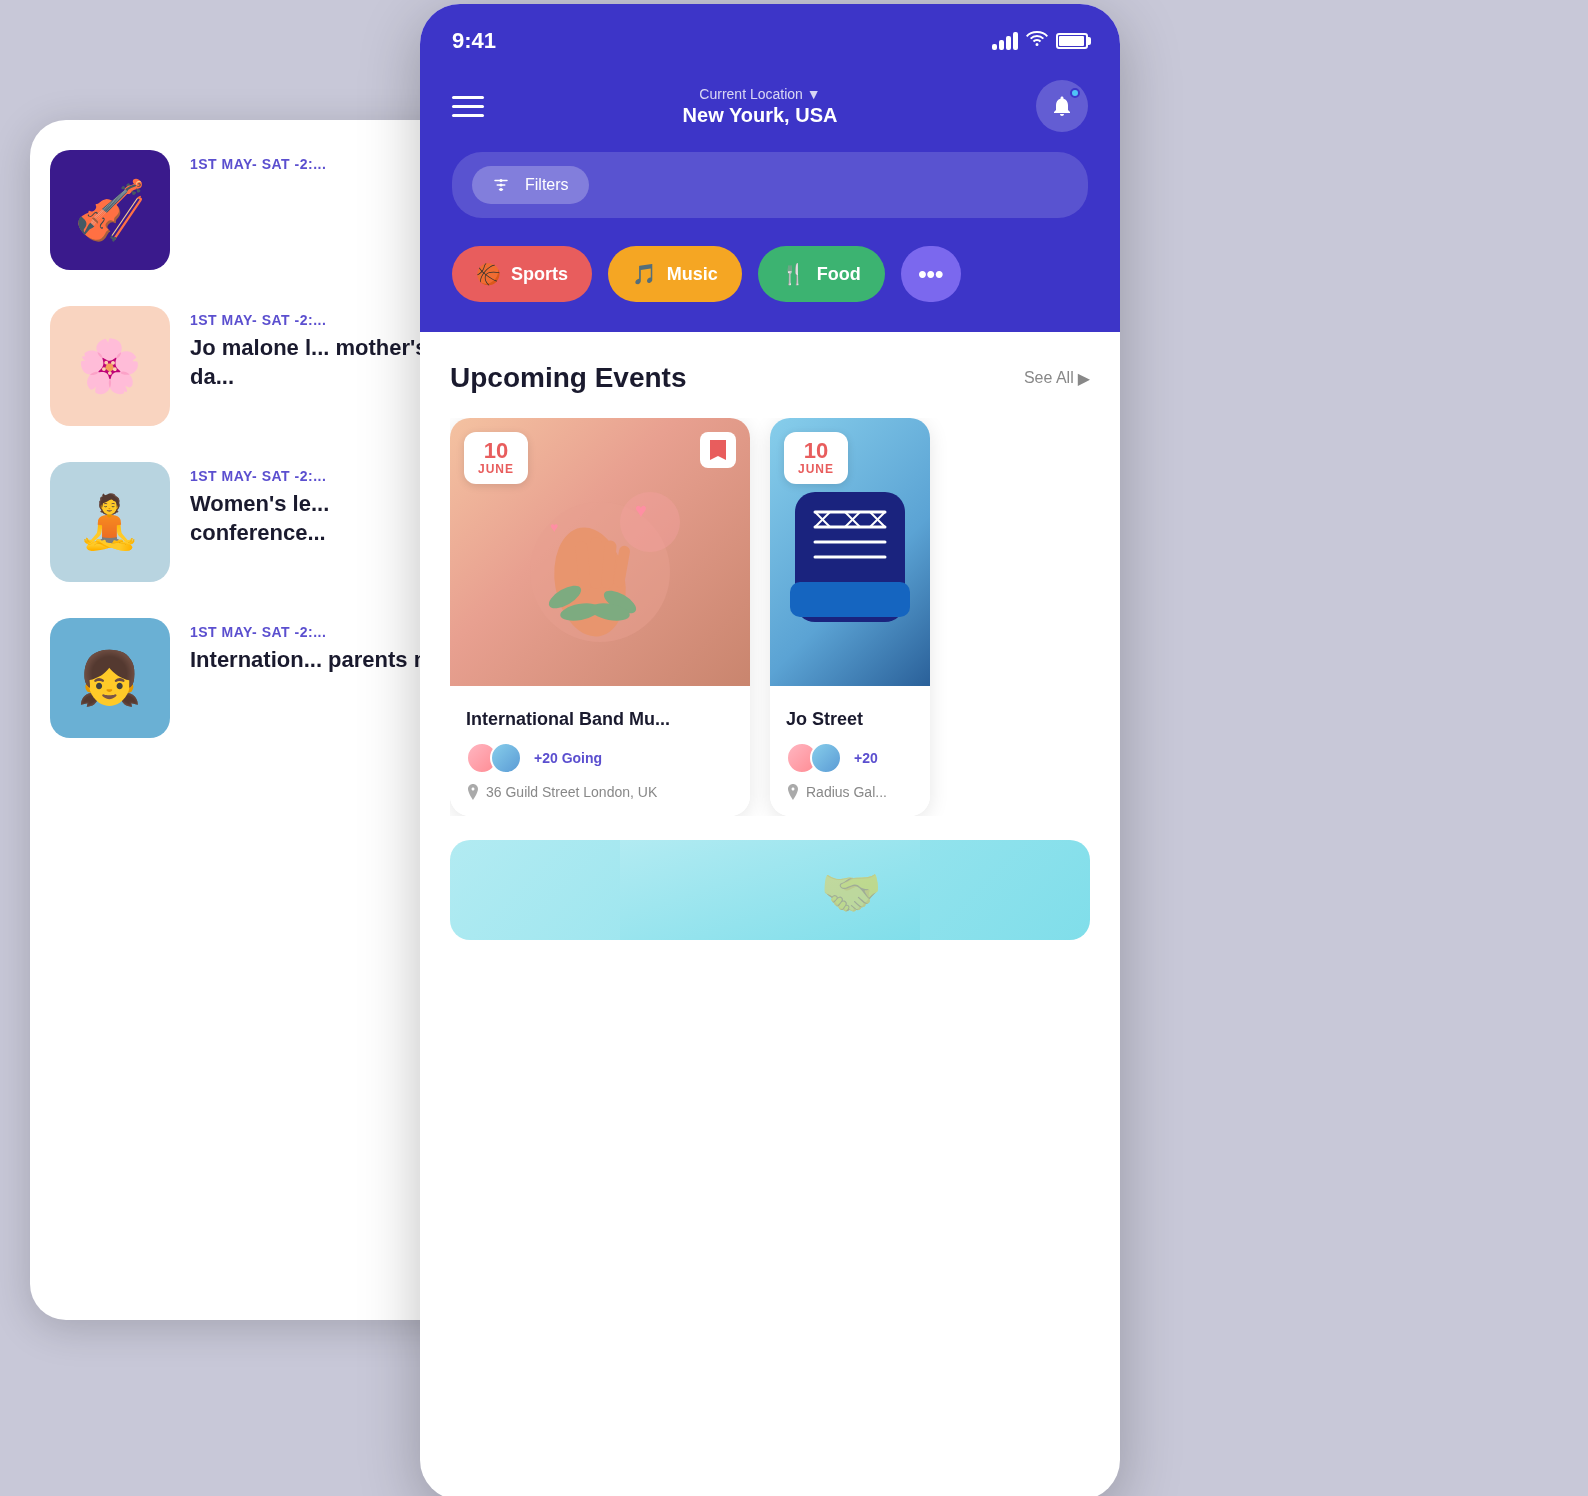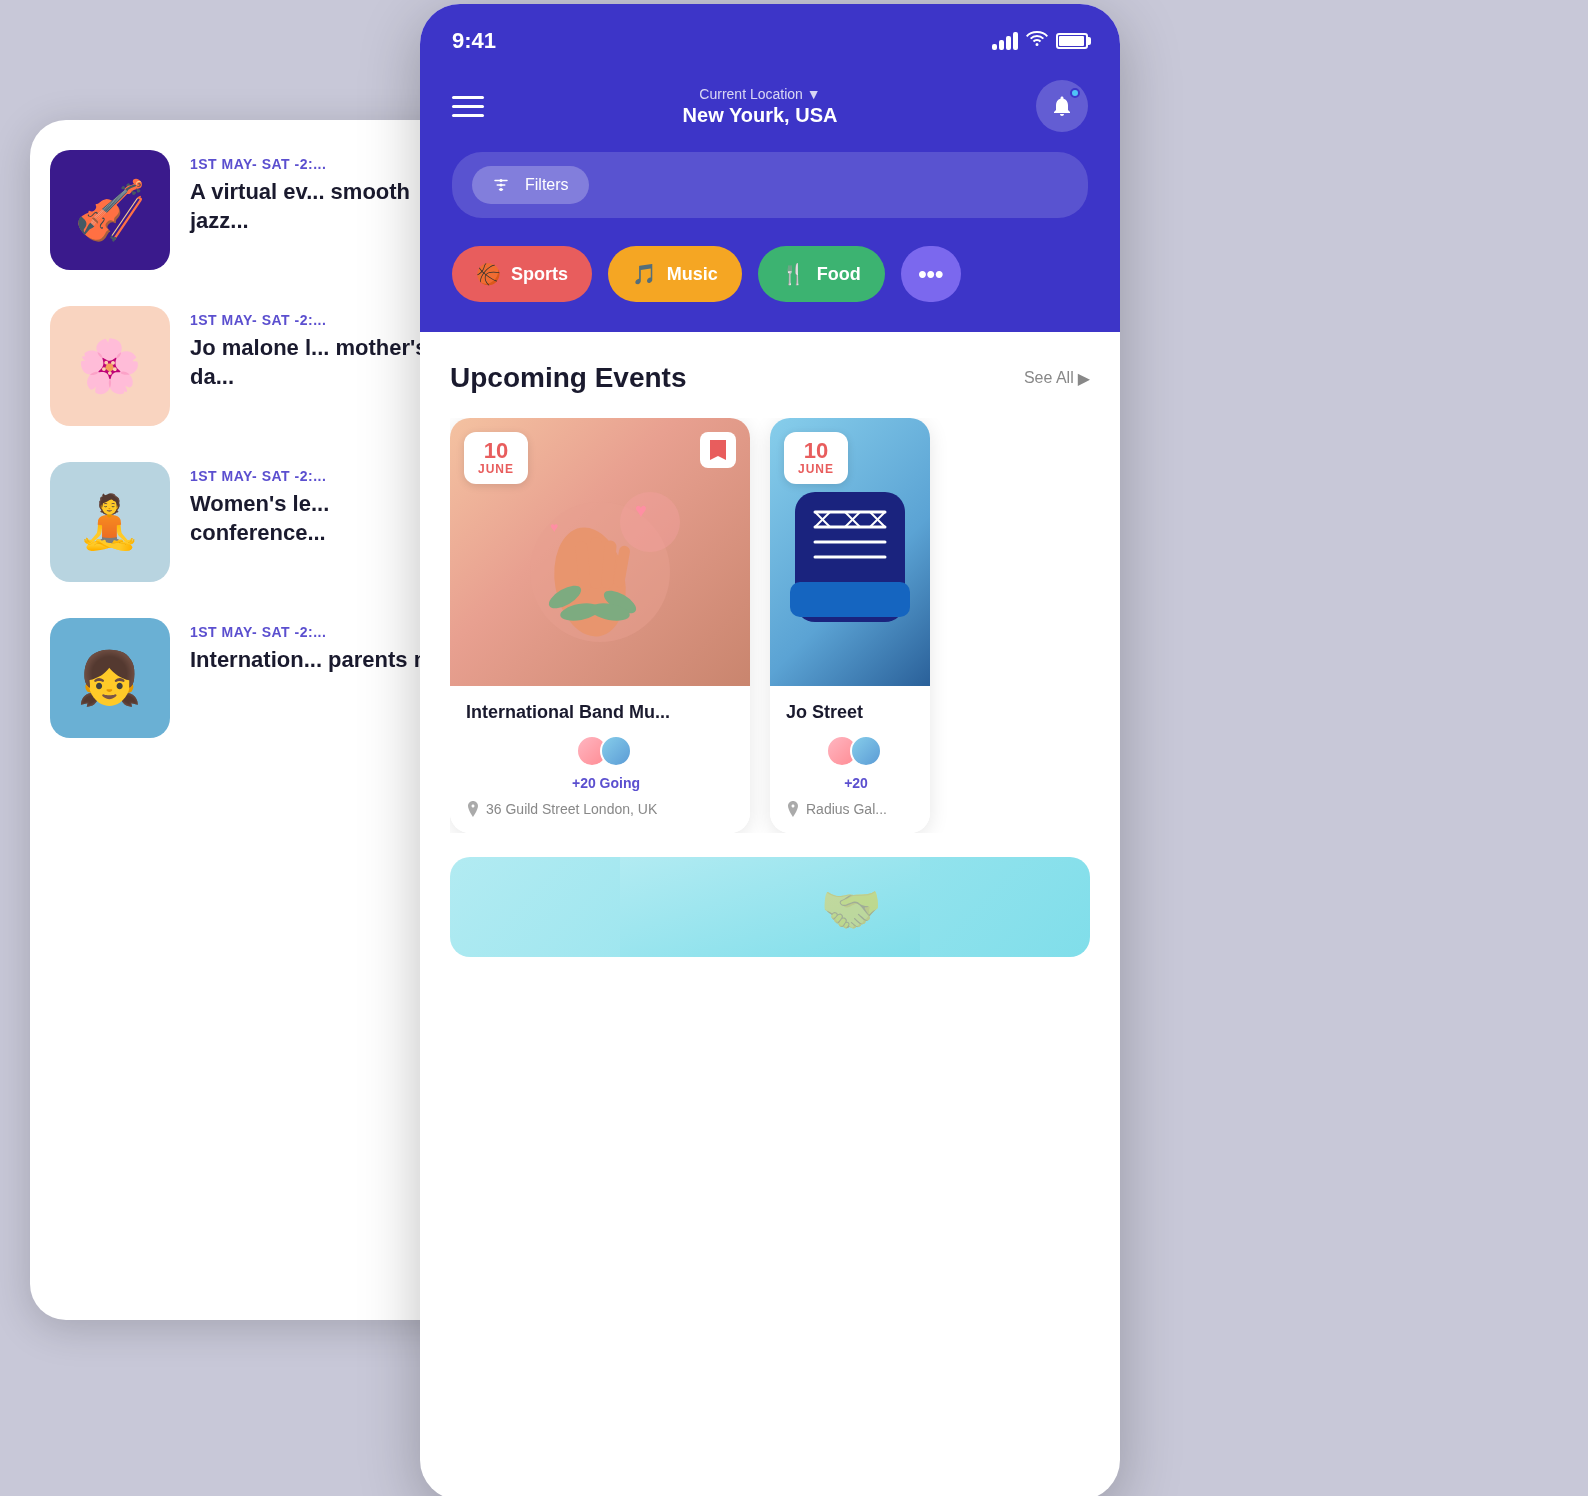--- a/index.html
+++ b/index.html
@@ -415,35 +415,35 @@
       border-radius: 8px;
       display: flex;
       align-items: center;
       justify-content: center;
       cursor: pointer;
     }
 
     .event-info {
       padding: 16px;
       background: #fff;
+      margin-top: 7px;
     }
 
     .event-name {
       font-size: 18px;
       font-weight: 700;
       color: #1a1a2e;
       margin-bottom: 12px;
     }
 
     .event-attendees {
       display: flex;
       align-items: center;
       gap: 8px;
       margin-bottom: 10px;
-      flex-direction: column;
     }
 
     .avatar-stack {
       display: flex;
     }
 
     .avatar {
       width: 32px;
       height: 32px;
       border-radius: 50%;
@@ -504,21 +504,20 @@
 
 <div class="bg-card">
   <div class="bg-card-list">
 
     <div class="list-item">
       <div class="list-item-thumb thumb-jazz">
         <span style="font-size:58px;">🎻</span>
       </div>
       <div class="list-item-content">
         <div class="list-date">1ST MAY- SAT -2:...</div>
-        <div class="list-title">A virtual ev... smooth jazz...</div>
       </div>
     </div>
 
     <div class="list-item">
       <div class="list-item-thumb thumb-mothers">
         <span style="font-size:52px;">🌸</span>
       </div>
       <div class="list-item-content">
         <div class="list-date">1ST MAY- SAT -2:...</div>
         <div class="list-title">Jo malone l... mother's da...</div>

